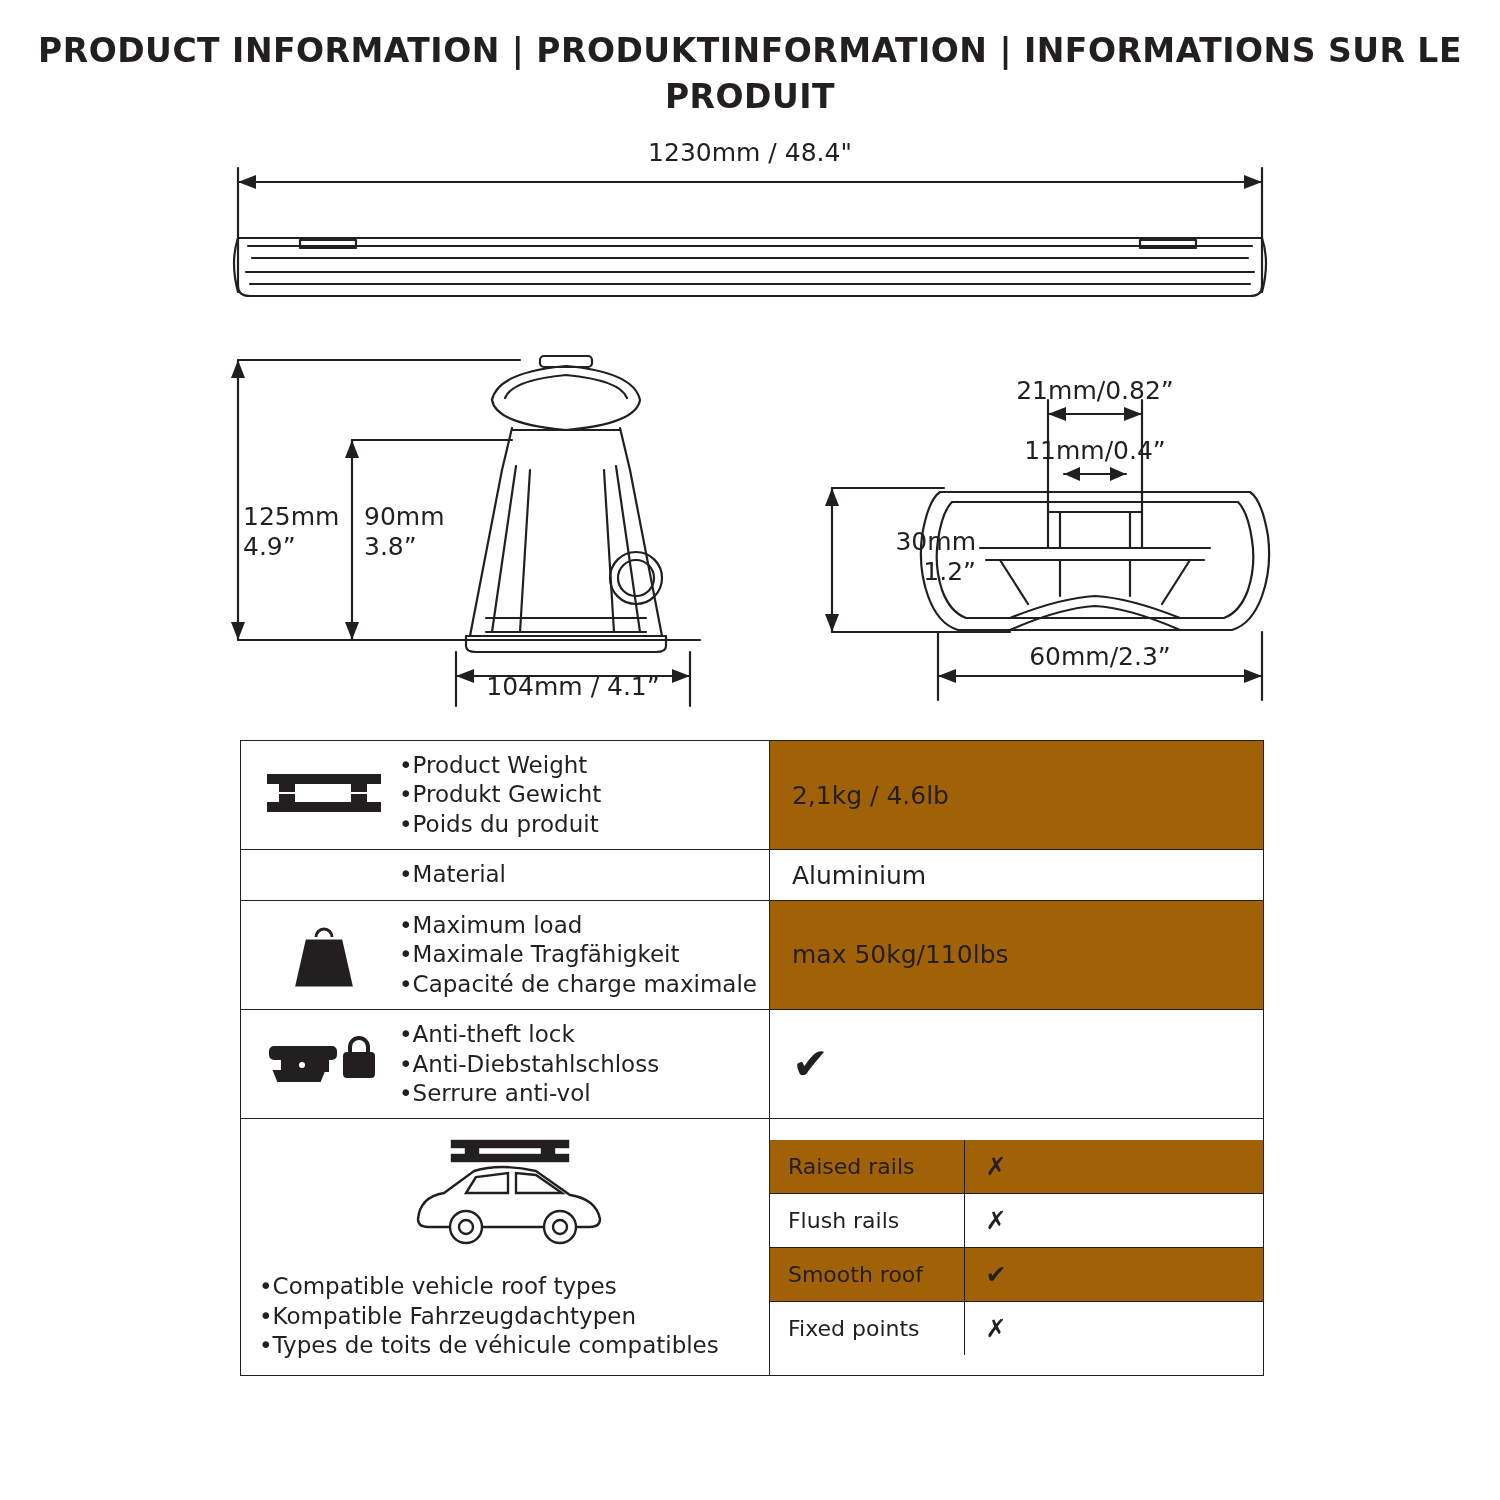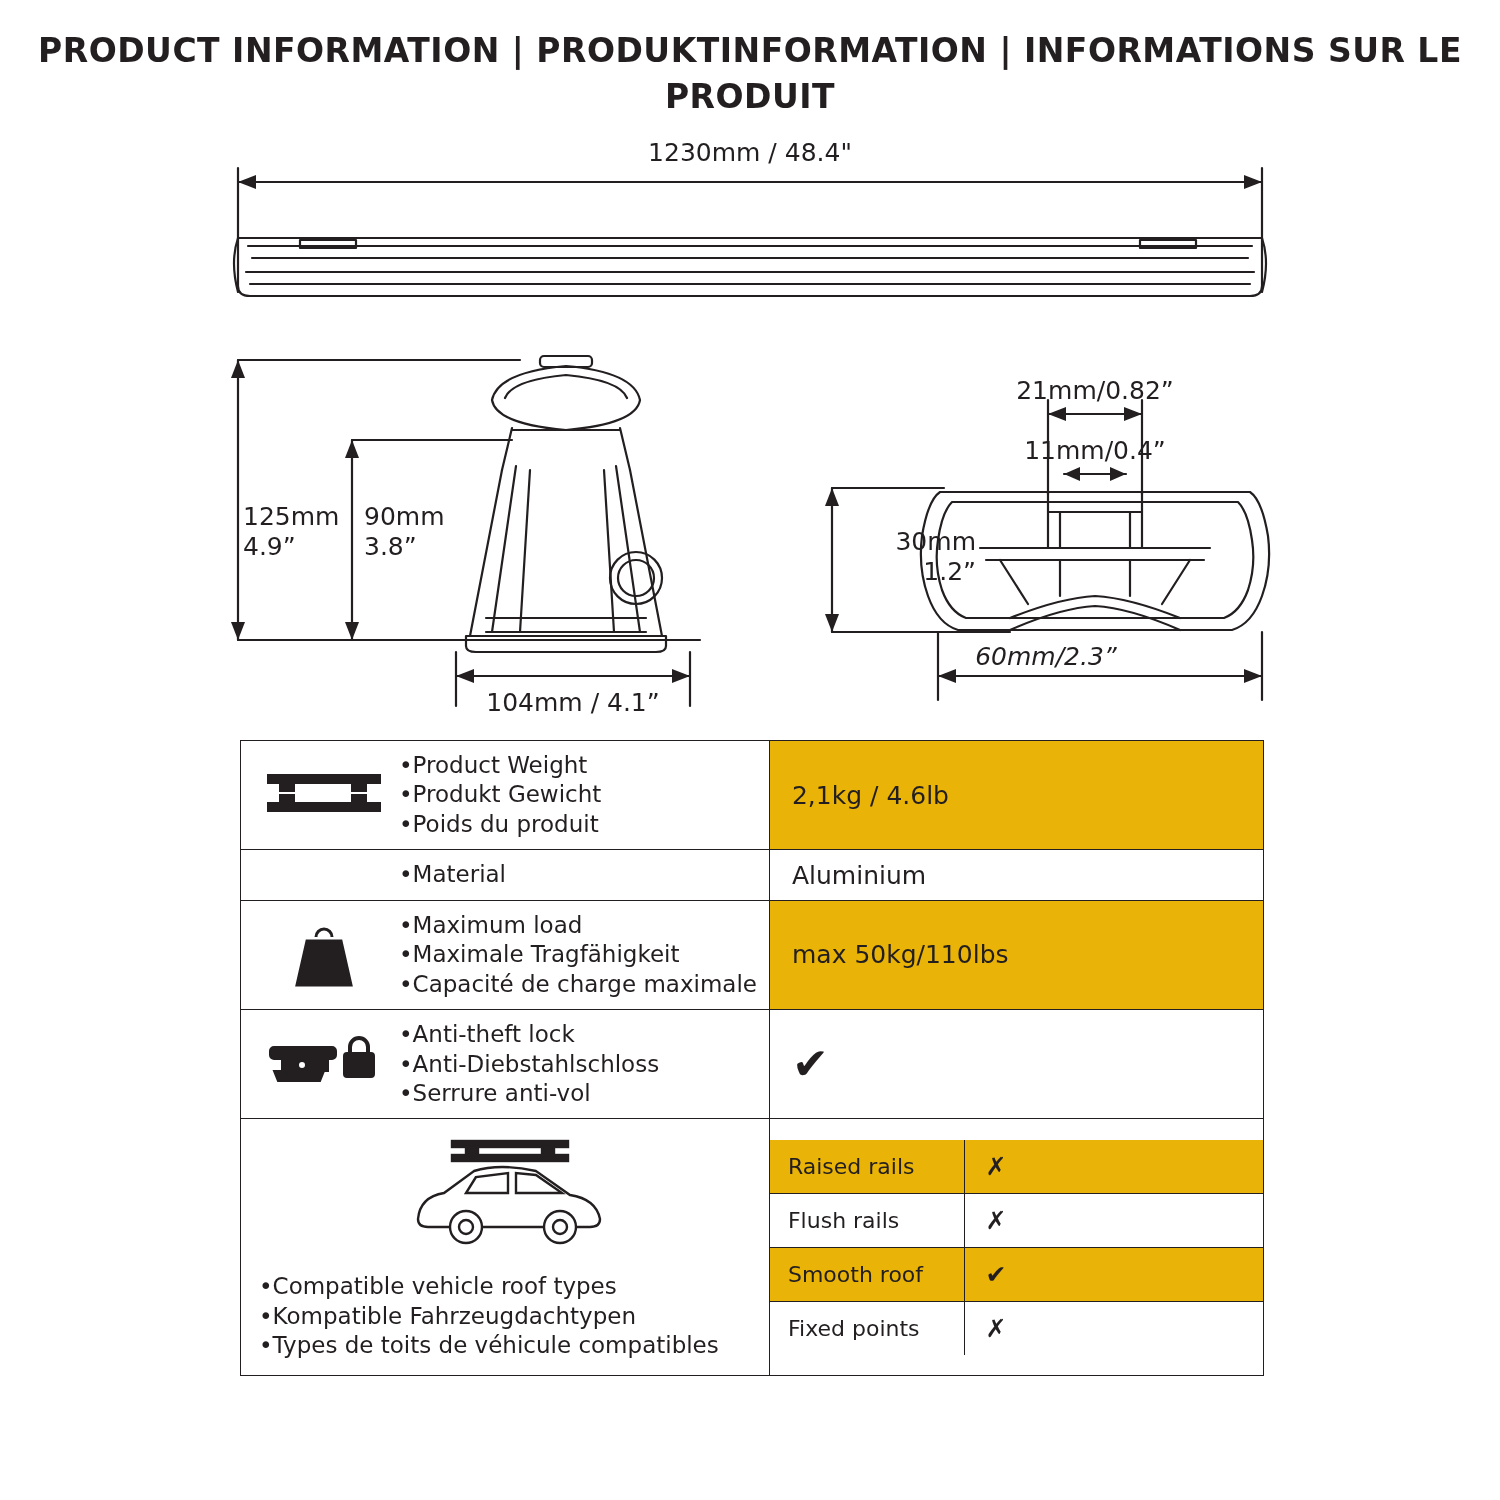--- a/index.html
+++ b/index.html
@@ -48,21 +48,21 @@
     font-size:23px;
     color:#231f20;
   }
   .spec-table td {
     border:1.5px solid #231f20;
     padding:0;
     vertical-align:middle;
   }
   .lbl-cell { width:452px; padding:10px 12px 10px 18px !important; }
   .val-cell { padding:10px 0 10px 22px !important; }
-  .shade { background:#eab308; }
+  .shade { background:#a16207; }
   .bullets { line-height:1.28; font-size:23px; }
   .bullets div { white-space:nowrap; }
   .labelwrap { display:flex; align-items:center; gap:10px; }
   .iconbox { width:130px; min-width:130px; display:flex; justify-content:center; align-items:center; }
   .valtext { font-size:25px; }
   .checkbig { font-size:44px; line-height:1; font-weight:bold; }
   .rooftype-name { padding:12px 0 12px 18px !important; width:195px; font-size:22px; }
   .rooftype-mark { padding:12px 0 12px 20px !important; font-size:25px; font-weight:bold; }
   .nested { width:100%; border-collapse:collapse; }
   .nested td { border:1.5px solid #231f20; }
@@ -194,30 +194,30 @@
   </svg>
 
   <div class="dim center" style="left:560px; top:138px; width:380px;">1230mm / 48.4"</div>
 
   <div class="dim" style="left:243px; top:502px; width:110px; text-align:left;">125mm
 4.9”</div>
 
   <div class="dim" style="left:364px; top:502px; width:110px; text-align:left;">90mm
 3.8”</div>
 
-  <div class="dim center" style="left:428px; top:688px; width:290px;">104mm / 4.1”</div>
+  <div class="dim center" style="left:428px; top:672px; width:290px;">104mm / 4.1”</div>
 
   <div class="dim center" style="left:940px; top:376px; width:310px;">21mm/0.82”</div>
 
   <div class="dim center" style="left:940px; top:436px; width:310px;">11mm/0.4”</div>
 
   <div class="dim" style="left:846px; top:527px; width:130px; text-align:right;">30mm
 1.2”</div>
 
-  <div class="dim center" style="left:896px; top:642px; width:300px;font-style:italic;">60mm/2.3”</div>
+  <div class="dim center" style="left:950px; top:642px; width:300px;">60mm/2.3”</div>
 
   <table class="spec-table">
     <tbody>
 
       <tr>
         <td class="lbl-cell">
           <div class="labelwrap">
             <div class="iconbox">
               <svg width="120" height="60" viewBox="0 0 120 60">
                 <g stroke="#231f20" stroke-width="2" fill="none">

